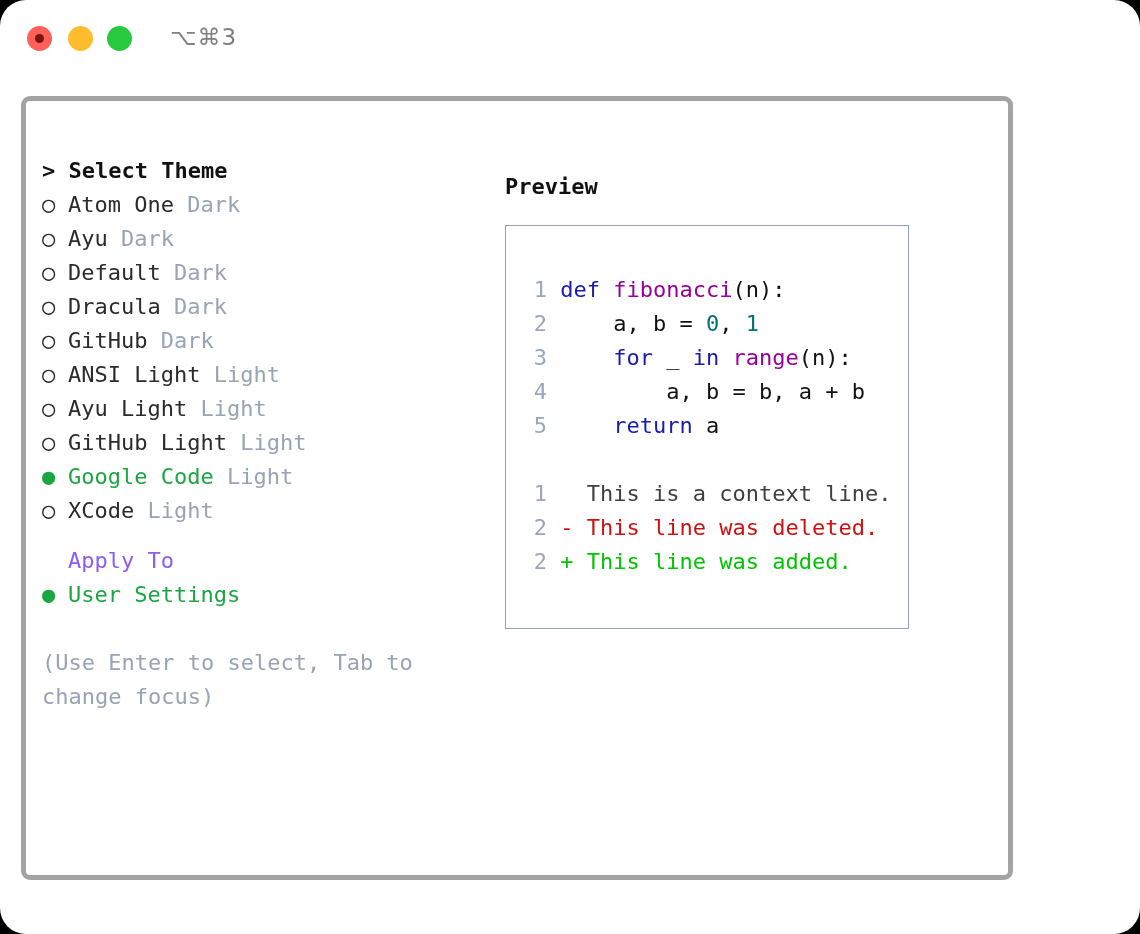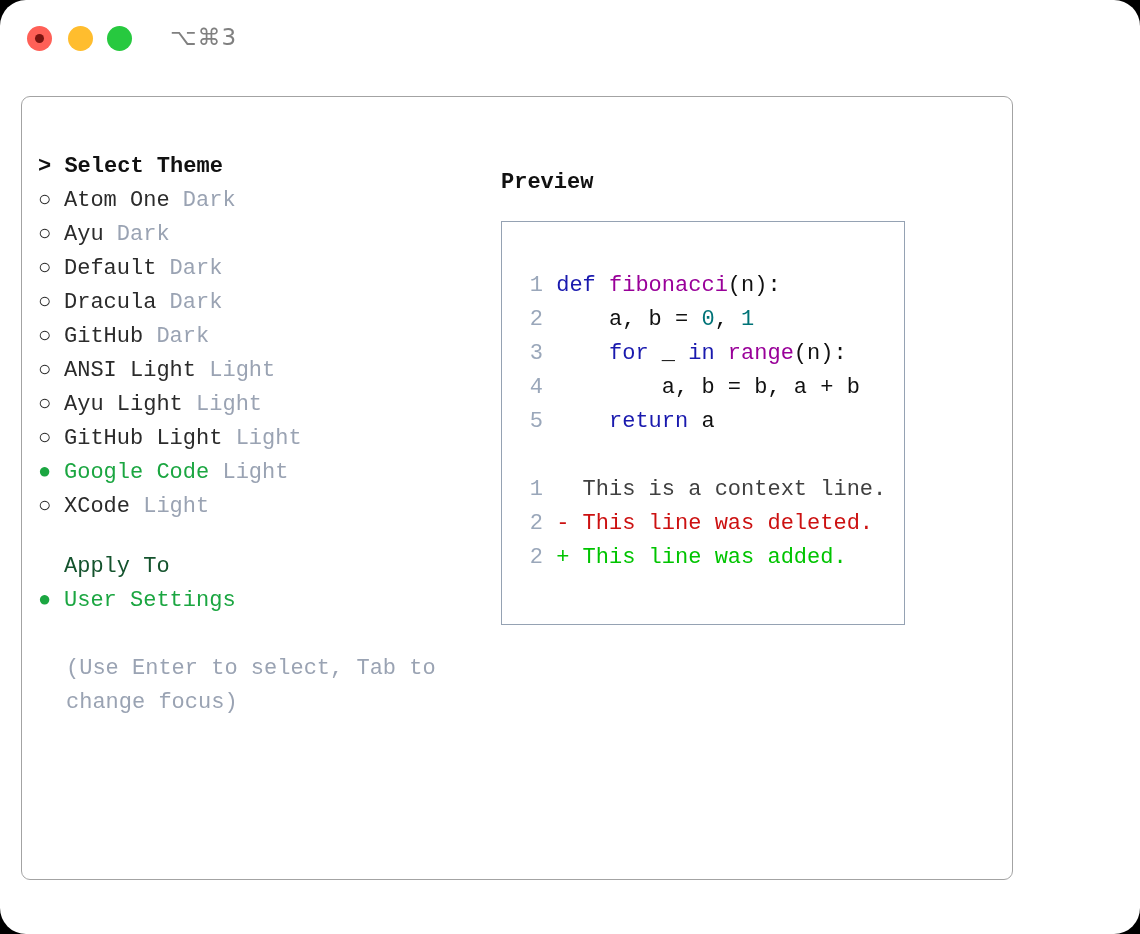--- a/index.html
+++ b/index.html
@@ -59,25 +59,24 @@
     white-space: pre;
   }
 
   
   #panel {
     position: absolute;
     left: 21px;
     top: 96px;
     width: 992px;
     height: 784px;
-    border: 1px solid #a3a3a3;
+    border: 5px solid #a3a3a3;
     border-radius: 9px;
     box-sizing: border-box;
     background: #ffffff;
-    font-family: Liberation Mono, monospace;
   }
 
   
   #left-col {
     position: absolute;
     left: 16px;
     top: 53px;
     width: 430px;
   }
   .row {
@@ -95,31 +94,30 @@
     display: inline-block;
     width: 26px;
     color: #2b2b2b;
   }
   .marker.sel { color: #1ba641; }
   .name.sel { color: #1ba641; }
   .cat {
     color: #9aa3b3;
   }
   #apply-title {
-    margin-top: 26px;
+    margin-top: 16px;
     padding-left: 26px;
-    color: #14532d;
+    color: #8b5cf6;
   }
   #hint {
     margin-top: 34px;
     font-size: 22px;
     line-height: 34px;
     color: #9aa3b3;
     width: 400px;
-    margin-left: 28px;
   }
 
   
   #right-col {
     position: absolute;
     left: 479px;
     top: 69px;
     width: 490px;
   }
   #preview-title {

